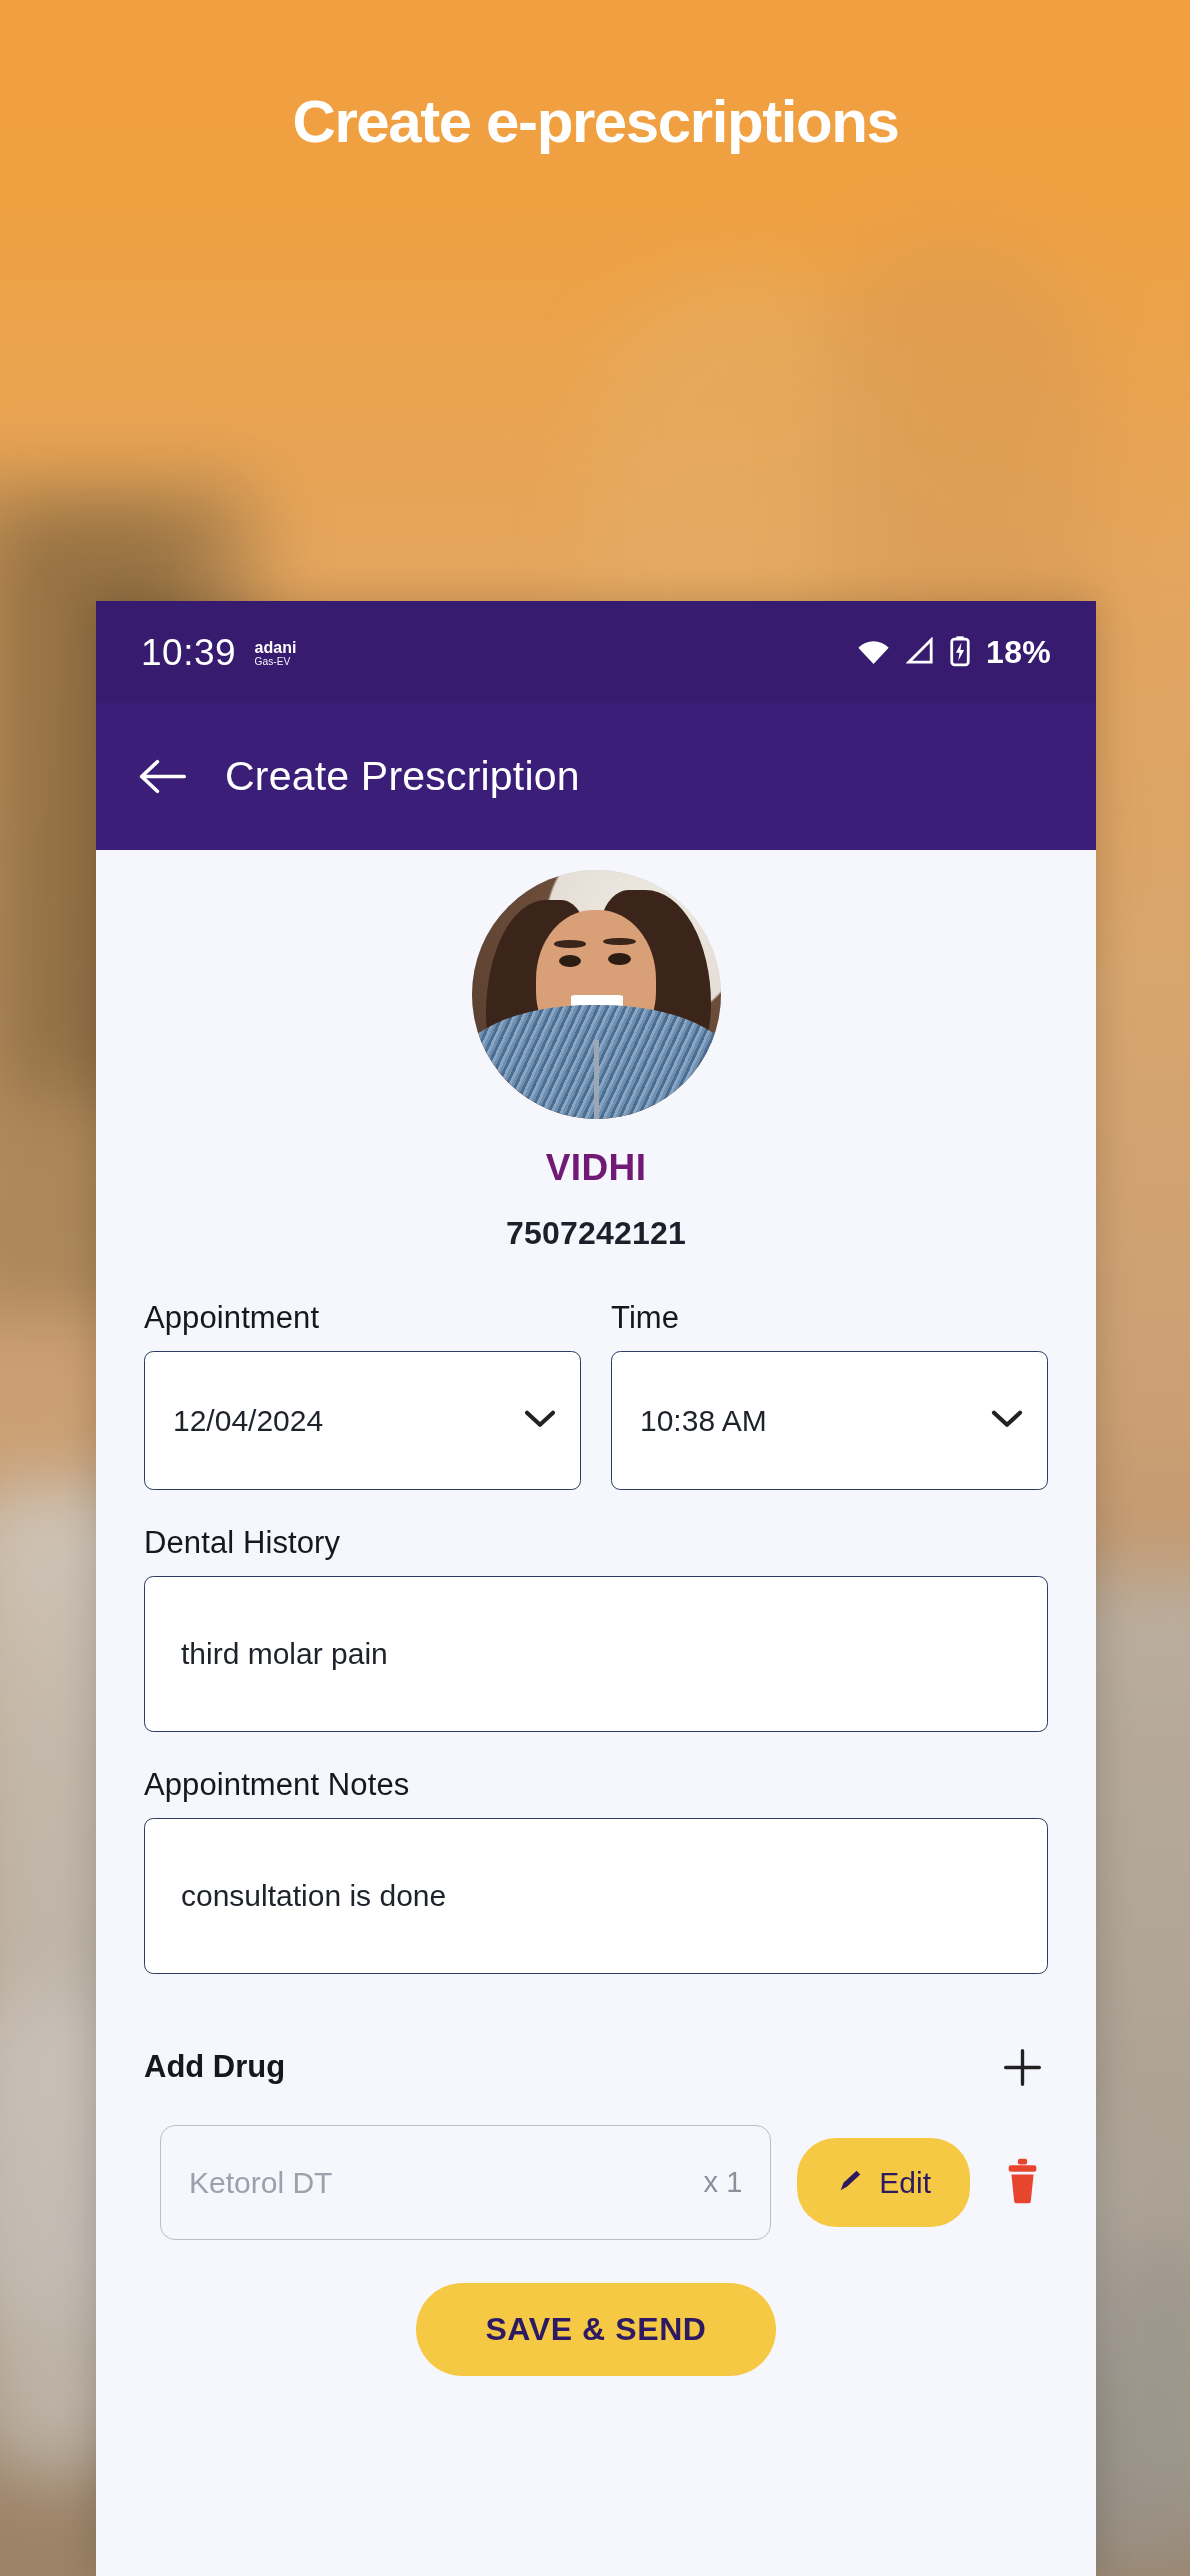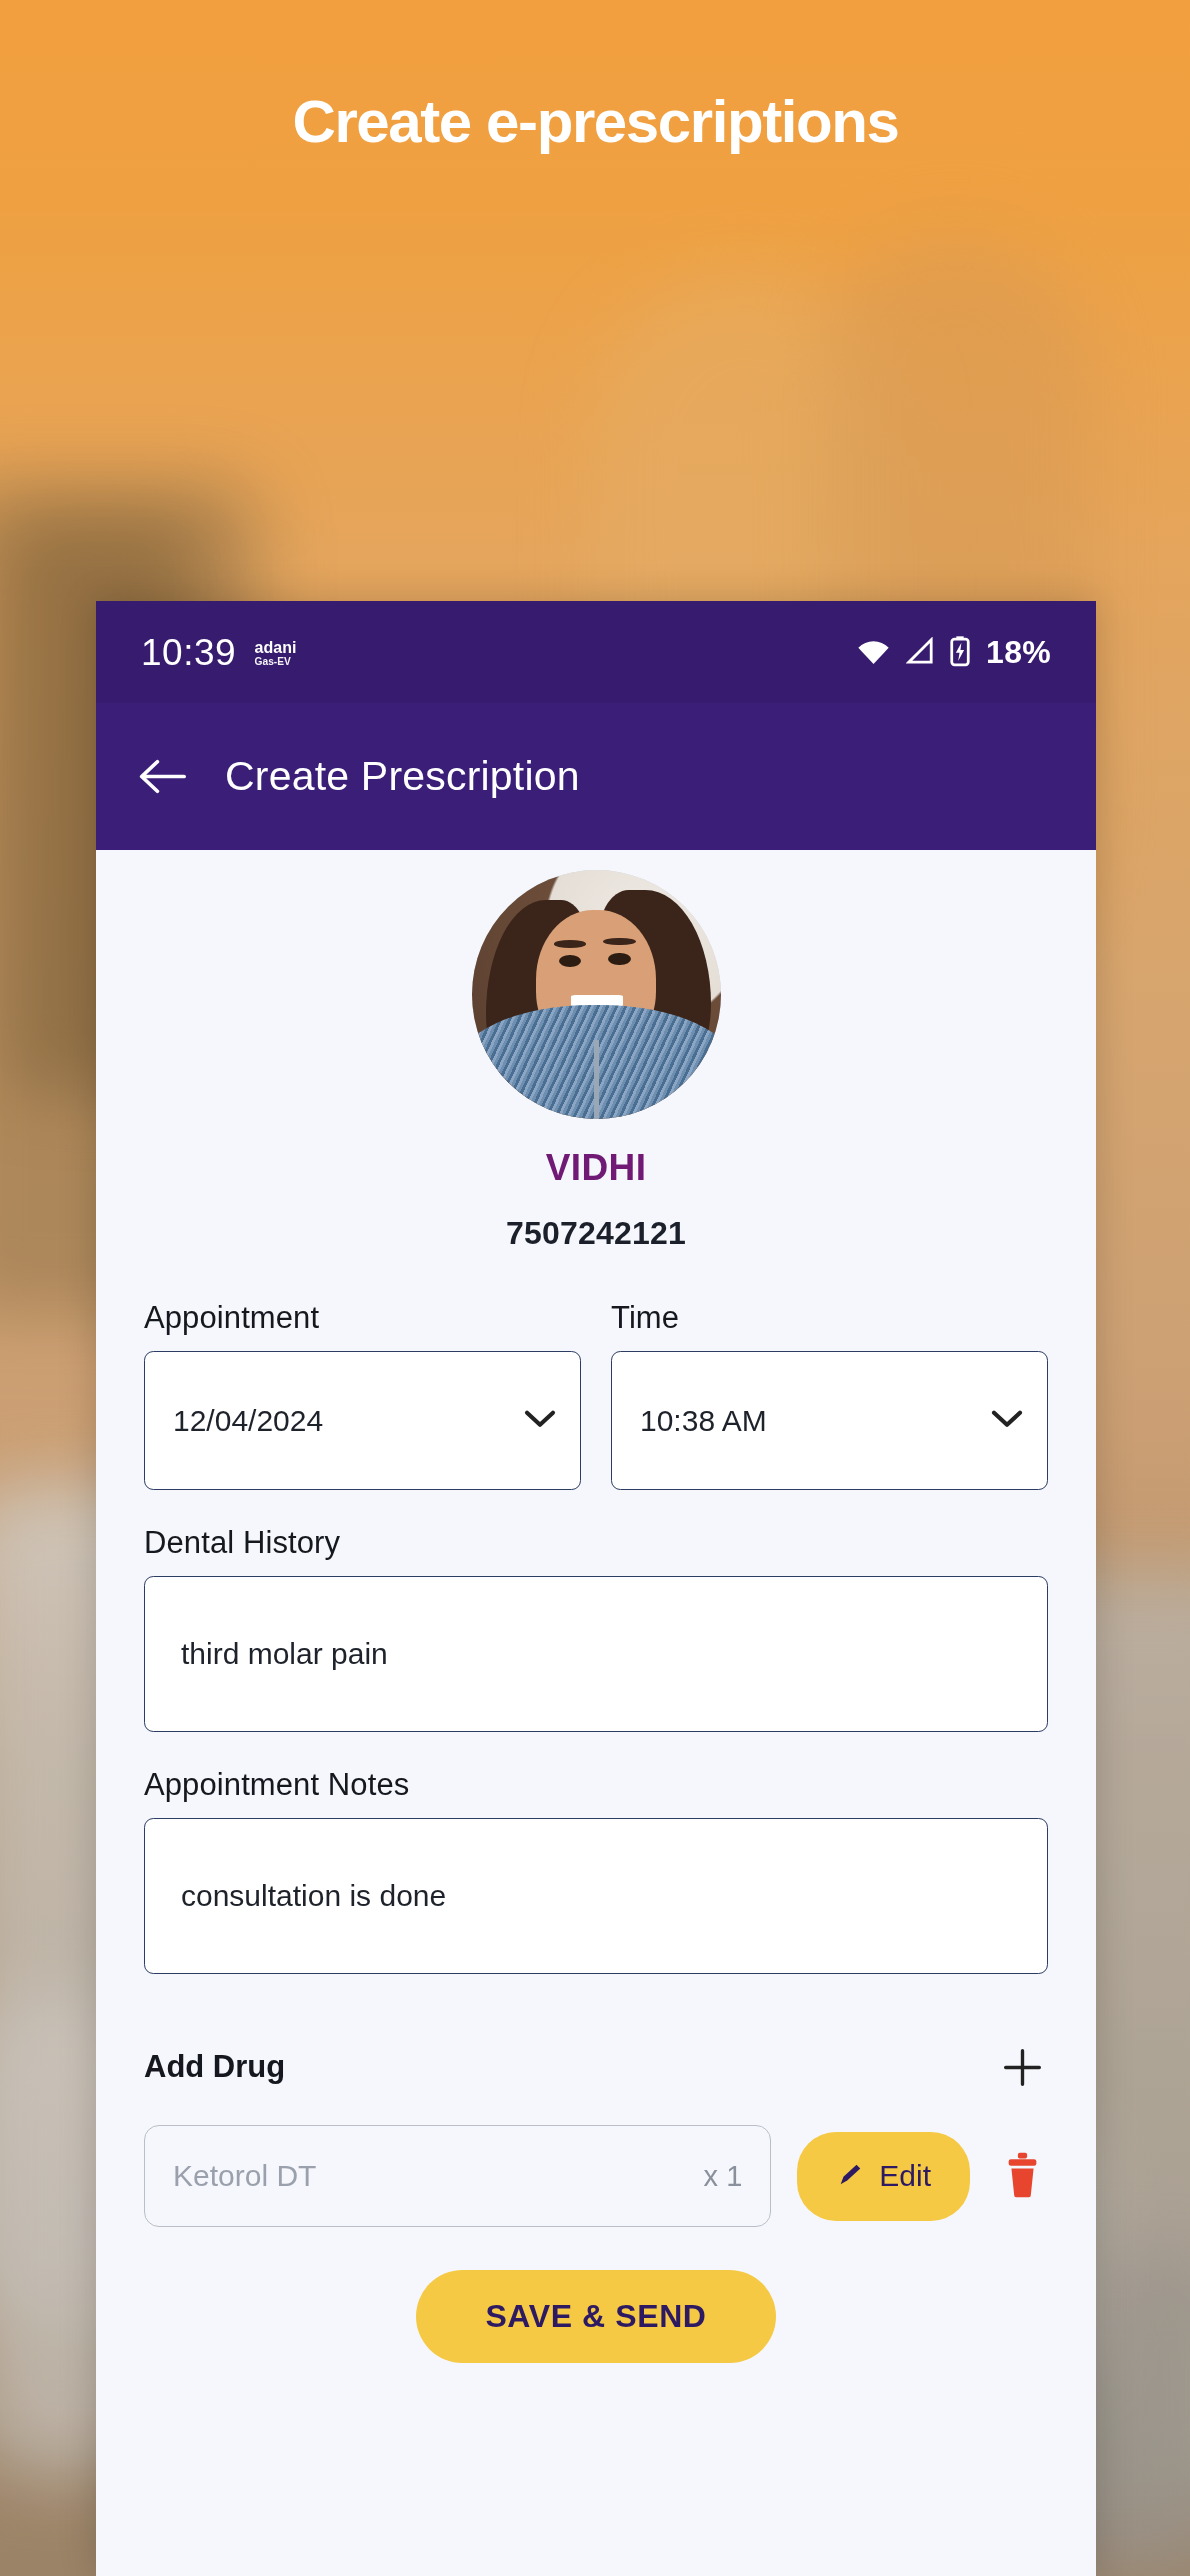--- a/index.html
+++ b/index.html
@@ -60,21 +60,21 @@
     height: 102px;
     background: #361b6f;
     display: flex; align-items: center;
     padding: 0 45px;
     color: #fff;
   }
   #status-left { display:flex; align-items:flex-end; gap:18.5px; }
   #status-clock { font-size: 37px; font-weight: 500; letter-spacing: 0.5px; line-height:1; }
   #carrier { line-height: 1.05; padding-bottom: 2.8px; }
   #carrier-name { font-size: 16px; font-weight: 600; display:block; }
-  #carrier-sub { font-size: 10.2px; font-weight: 700; display:block; opacity:.95; }
+  #carrier-sub { font-size: 10.2px; font-weight: 400; display:block; opacity:.95; }
   #status-right { margin-left: auto; display:flex; align-items:center; gap: 15px; }
   #battery-pct { font-size: 32px; font-weight: 600; letter-spacing: 0.3px; }
 
   
   #app-bar {
     height: 147px;
     background: #3a1e77;
     display: flex; align-items: center;
     padding: 0 37px;
     color: #fff;
@@ -132,23 +132,23 @@
   #notes-block { margin-top: 35px; }
   .textarea-box { height: 156px; padding: 0 36px; }
 
   #drug-section { margin-top: 67px; }
   #drug-header { display:flex; align-items:center; justify-content:space-between; }
   #drug-title { font-size: 31px; font-weight: 700; color:#15181f; }
   #add-drug-button { width:52px; height:52px; display:flex; align-items:center; justify-content:center; cursor:pointer; }
 
   #drug-row { display:flex; align-items:center; gap: 26px; margin-top: 32px; }
   #drug-name-box {
-    flex: 1; height: 102px; background: #f5f7fc;
+    flex: 1; height: 115px; background: #f5f7fc;
     border: 1.9px solid #b9bec7; border-radius: 15px;
-    padding: 0 28px; justify-content: space-between;
+    padding: 0 28px; justify-content: space-between; margin-left: 16px;
   }
   #drug-qty { font-size: 29px; color:#8b919c; }
   #edit-button {
     background:#f5c944; border-radius: 39px; height: 89px;
     display:flex; align-items:center; justify-content:center; gap: 15px;
     padding: 0 39px; cursor:pointer;
   }
   #edit-label { font-size: 30px; font-weight: 500; color:#2e1a63; }
   #delete-button { width: 52px; height: 67px; display:flex; align-items:center; justify-content:center; cursor:pointer; }
 

